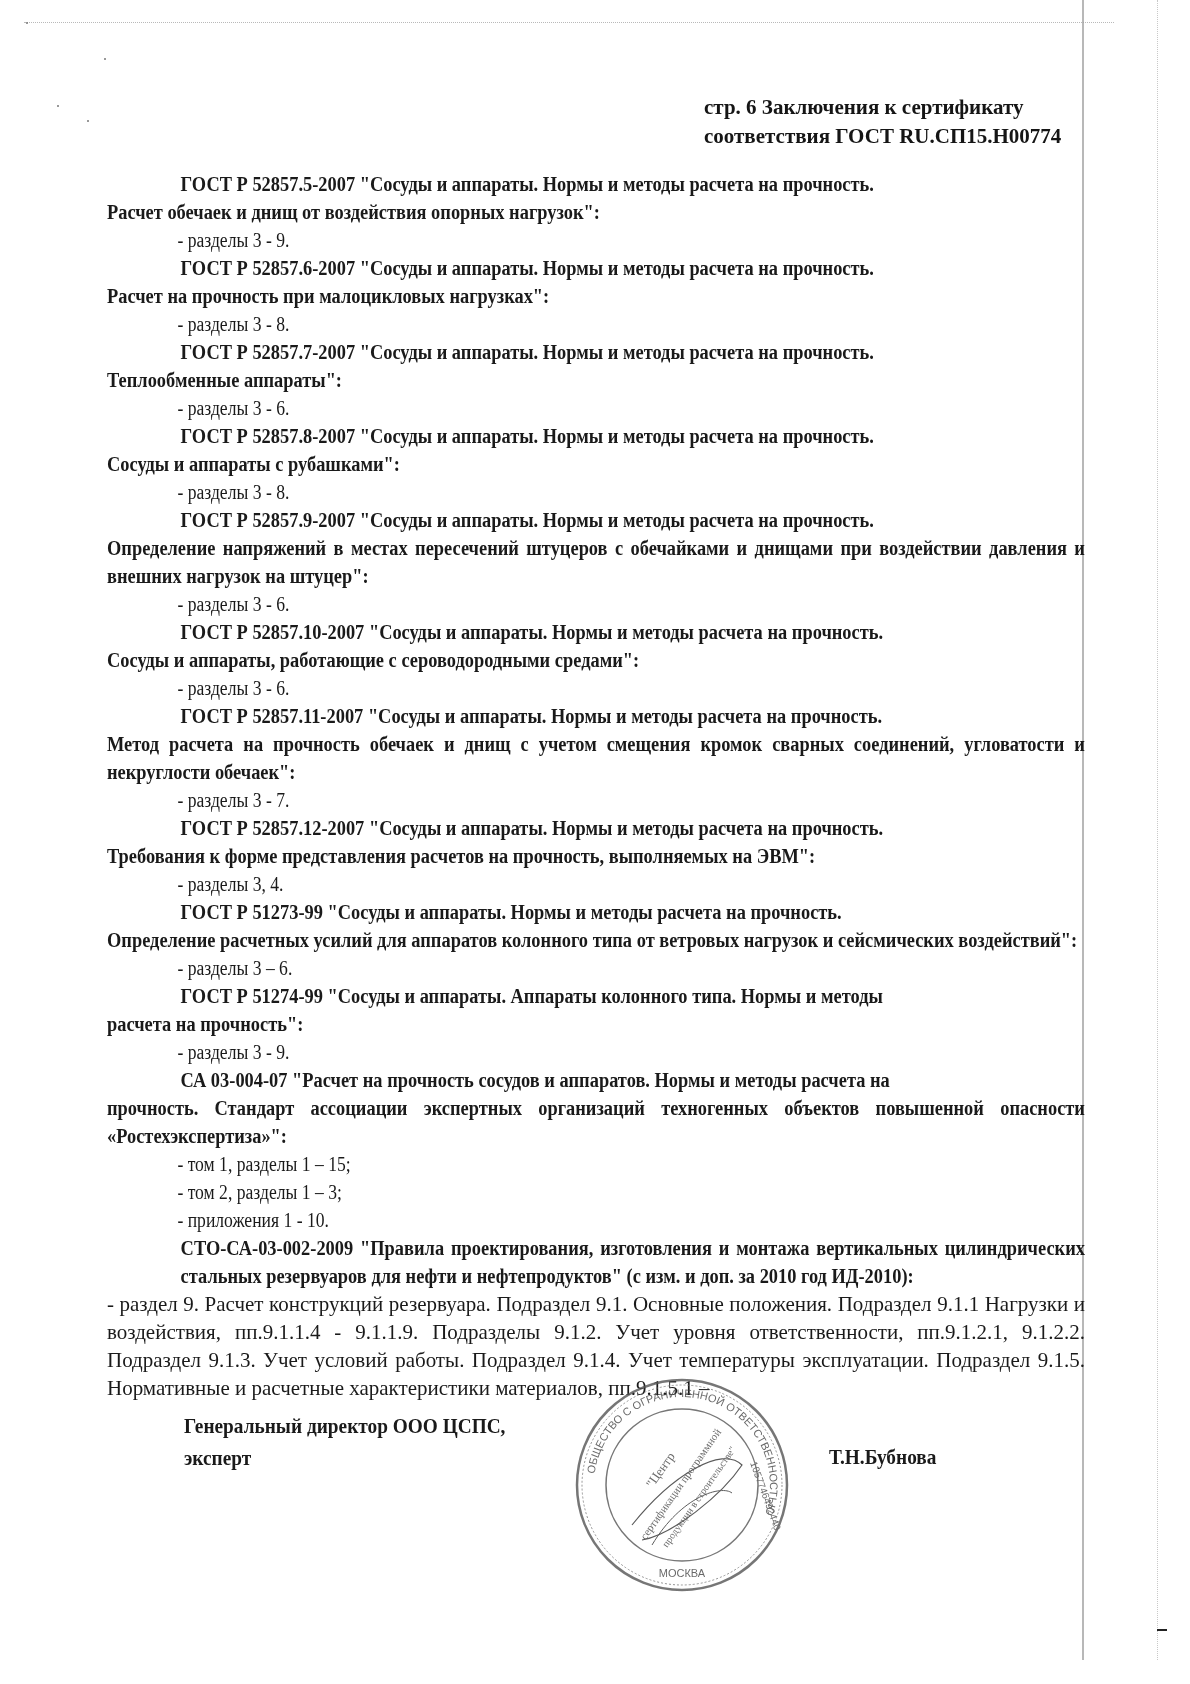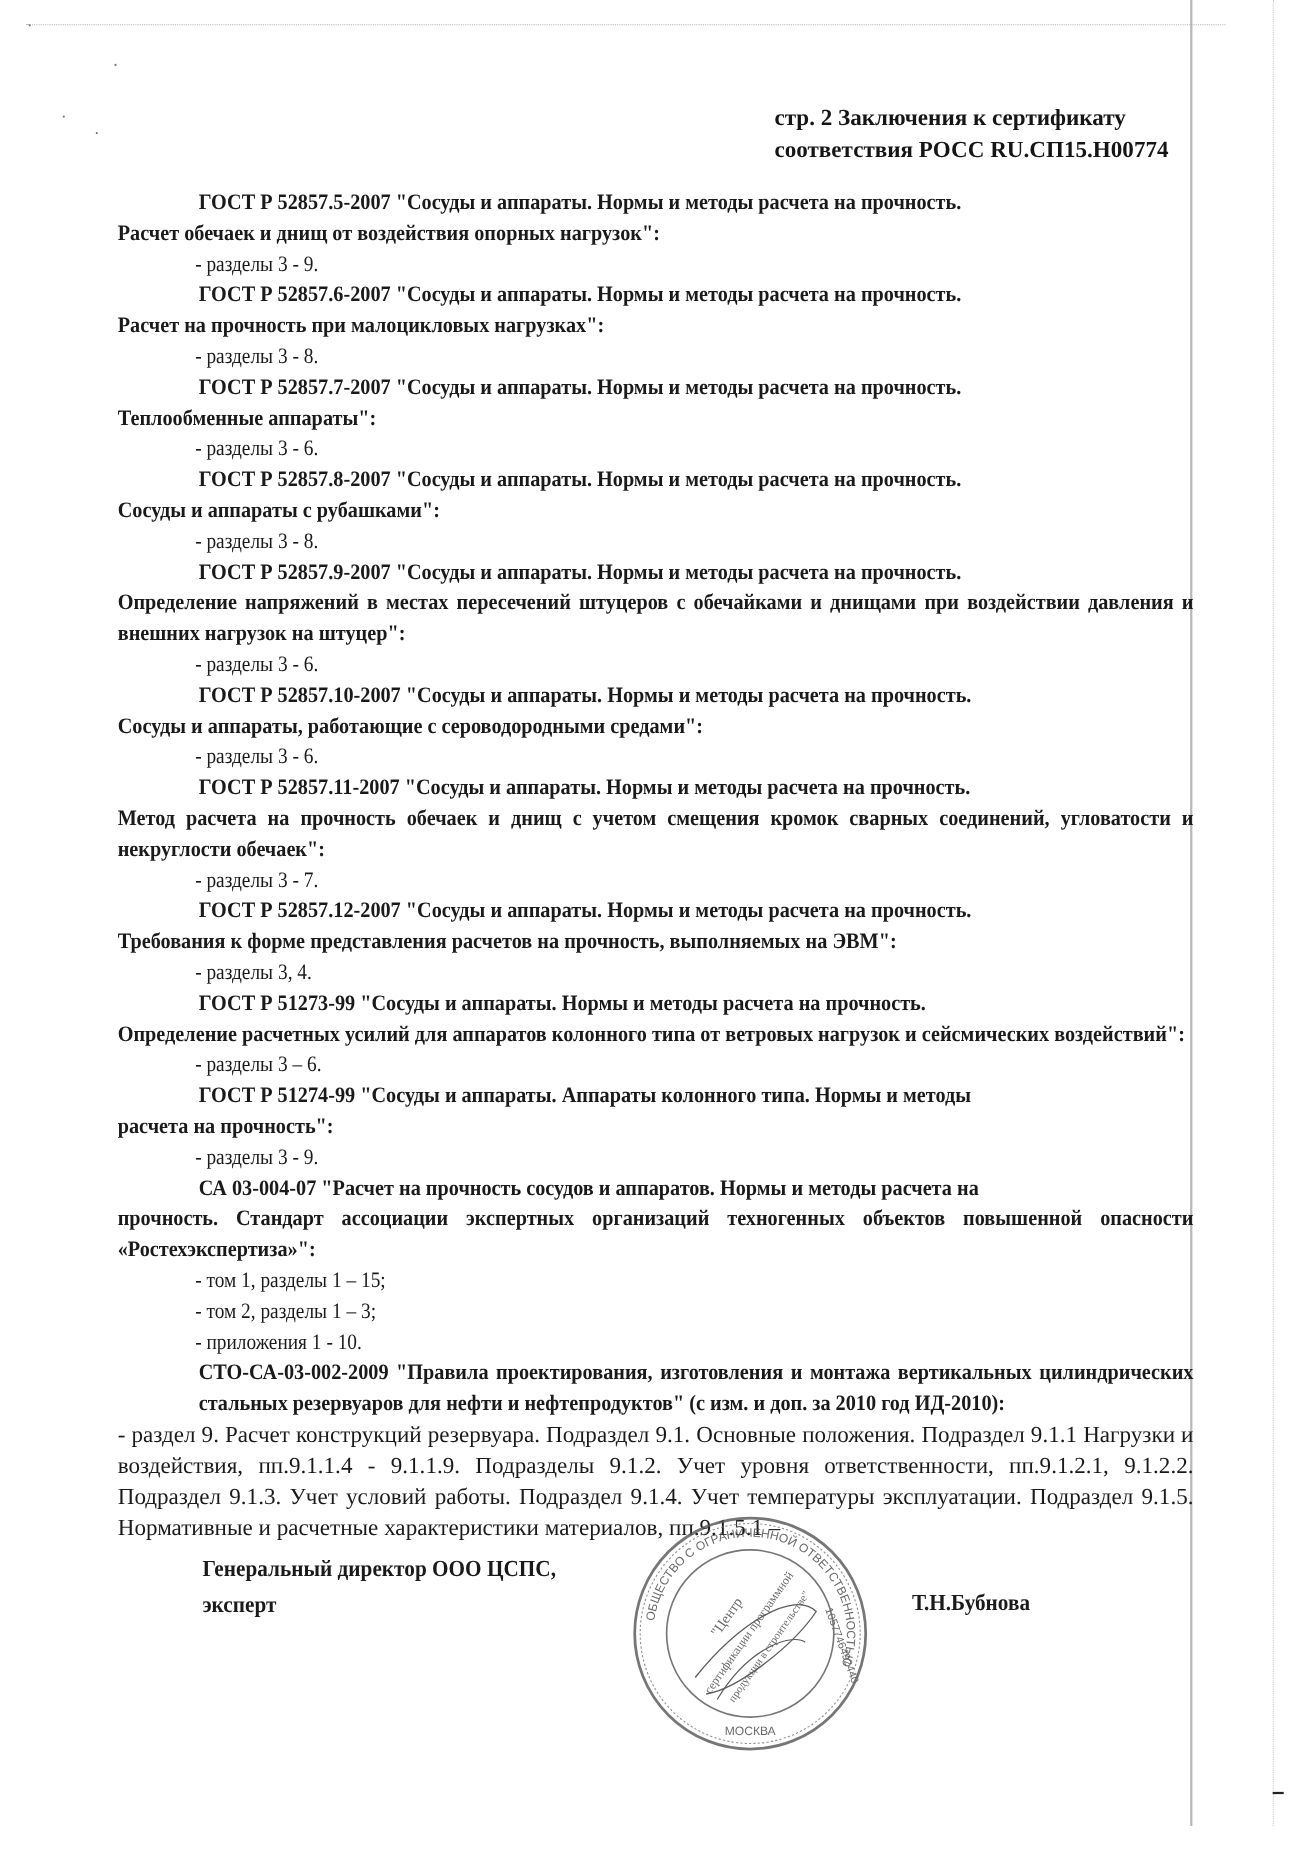--- a/index.html
+++ b/index.html
@@ -30,22 +30,22 @@
 <div class="scan-edge-top"></div>
 <div class="scan-edge-right"></div>
 <div class="scan-edge-right2"></div>
 <div class="scan-dash"></div>
 <div class="scan-dot" style="left:26px;top:22px;"></div>
 <div class="scan-dot" style="left:104px;top:58px;"></div>
 <div class="scan-dot" style="left:57px;top:105px;"></div>
 <div class="scan-dot" style="left:87px;top:120px;"></div>
 
 <div class="header">
-  <div>стр. 2 Заключения к сертификату</div>
-  <div>соответствия РОСС RU.СП15.Н00774</div>
+  <div>стр. 6 Заключения к сертификату</div>
+  <div>соответствия ГОСТ RU.СП15.Н00774</div>
 </div>
 
 <div class="body-text">
   <div class="std">
     <div>
       <p class="lead">ГОСТ Р 52857.5-2007 "Сосуды и аппараты. Нормы и методы расчета на прочность.</p>
       <p>Расчет обечаек и днищ от воздействия опорных нагрузок":</p>
     </div>
   </div>
   <p class="sec">- разделы  3 - 9.</p>

